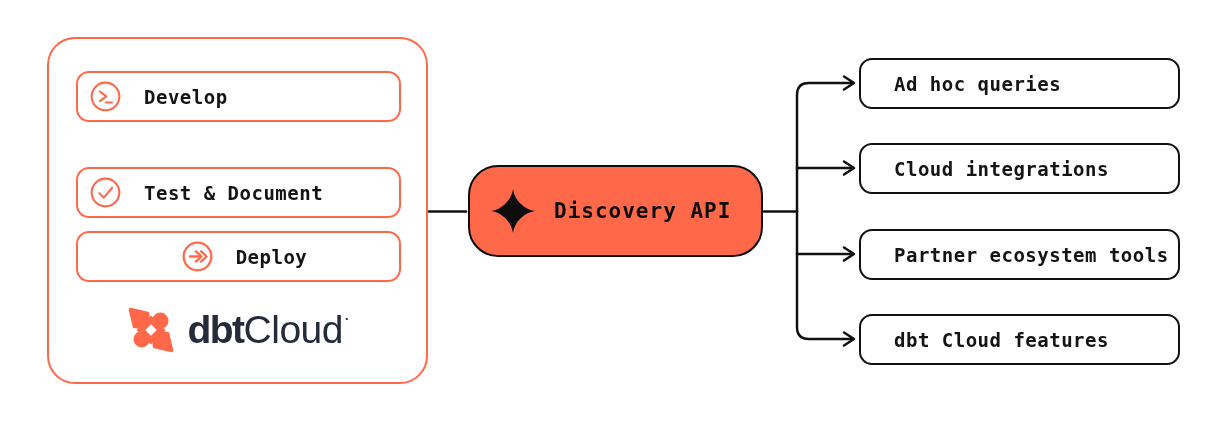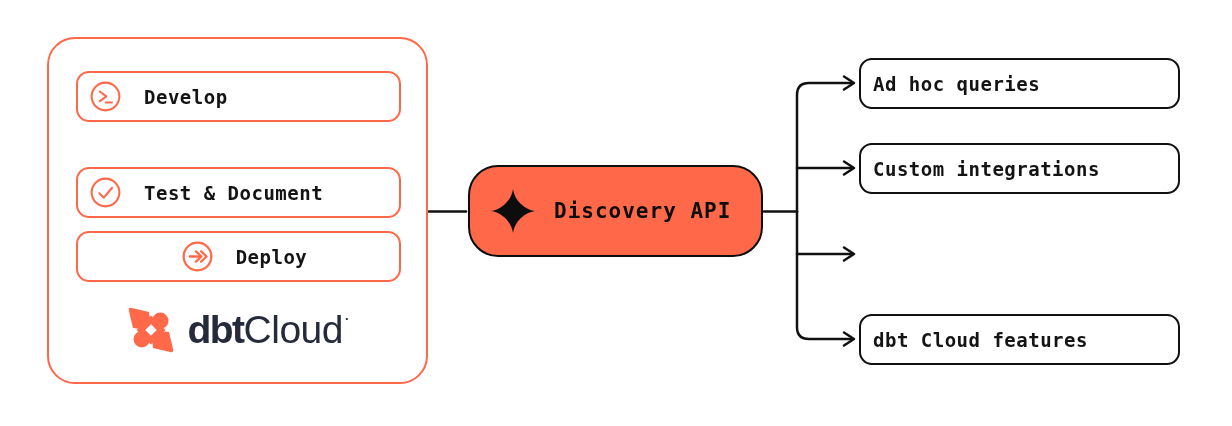--- a/index.html
+++ b/index.html
@@ -55,21 +55,21 @@
     display:flex;align-items:center;padding-left:20px;gap:18px;
   }
   .hub-icon{width:46px;height:46px;display:inline-flex;flex:0 0 auto;}
   .hub-icon svg{width:46px;height:46px;}
   .hub-label{font-size:21px;font-weight:700;color:#0d0d0d;letter-spacing:1px;white-space:nowrap;}
 
   
   .out{
     position:absolute;left:859px;width:321px;height:51px;z-index:2;
     background:var(--bg);border:2px solid var(--line);border-radius:13px;
-    display:flex;align-items:center;padding-left:12px;
+    display:flex;align-items:center;padding-left:33px;
   }
   .out-1{top:58px;} .out-2{top:143px;} .out-3{top:229px;} .out-4{top:314px;}
   .out-label{font-size:19px;font-weight:700;color:#141414;letter-spacing:.5px;white-space:nowrap;}
 </style>
 </head>
 <body>
 
 <div class="canvas">
 
   <svg class="connectors" viewBox="0 0 1232 426" xmlns="http://www.w3.org/2000/svg" aria-hidden="true">
@@ -153,19 +153,22 @@
           <path fill="#0d0d0d" d="M24 1 C25.5 12.5 35.5 22.5 47 24 C35.5 25.5 25.5 35.5 24 47 C22.5 35.5 12.5 25.5 1 24 C12.5 22.5 22.5 12.5 24 1 Z"></path>
         </svg>
     </span>
     <span class="hub-label">Discovery API</span>
   </div>
 
   <div class="out out-1">
     <span class="out-label">Ad hoc queries</span>
   </div>
   <div class="out out-2">
-    <span class="out-label">Custom integrations</span>
+    <span class="out-label">Cloud integrations</span>
+  </div>
+  <div class="out out-3">
+    <span class="out-label">Partner ecosystem tools</span>
   </div>
   <div class="out out-4">
     <span class="out-label">dbt Cloud features</span>
   </div>
 
 </div>
 
 </body></html>

